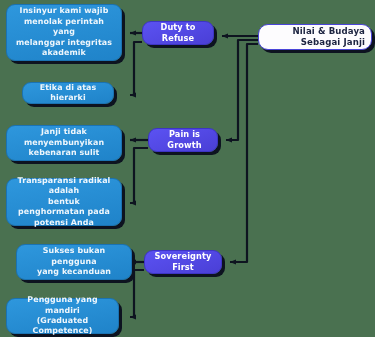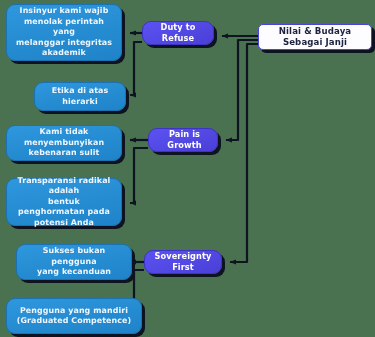--- a/index.html
+++ b/index.html
@@ -39,22 +39,23 @@
     letter-spacing: 0.1px;
     box-shadow: 3px 3px 0 0 #0d1320;
     z-index: 2;
   }
   .node-root {
     background: #fdfcfe;
     color: #1c2340;
     border: 1.6px solid #4a45d8;
     font-size: 8.6px;
     font-weight: 700;
-    border-radius: 5px;
+    border-radius: 10px;
     padding: 0 6px;
+    text-align: right;
   }
   .node-branch {
     background: linear-gradient(160deg, #5b52f2 0%, #4a3fd6 100%);
     color: #ffffff;
     font-size: 8.2px;
     font-weight: 700;
     border: 1px solid #3d34c4;
     padding: 0 5px;
   }
   .node-leaf {
@@ -118,34 +119,34 @@
   <div class="node node-branch" style="left: 144px; top: 250px; width: 78px; height: 24px;">
     <span class="node-label">Sovereignty First</span>
   </div>
 
   <div class="node node-leaf" style="left: 6px; top: 4px; width: 116px; height: 57px;">
     <span class="node-label">Insinyur kami wajib
 menolak perintah yang
 melanggar integritas
 akademik</span>
   </div>
-  <div class="node node-leaf" style="left: 34px; top: 82px; width: 92px; height: 29px;">
+  <div class="node node-leaf" style="left: 22px; top: 82px; width: 92px; height: 22px;">
     <span class="node-label">Etika di atas hierarki</span>
   </div>
   <div class="node node-leaf" style="left: 6px; top: 125px; width: 116px; height: 36px;">
-    <span class="node-label">Kami tidak menyembunyikan
+    <span class="node-label">Janji tidak menyembunyikan
 kebenaran sulit</span>
   </div>
   <div class="node node-leaf" style="left: 6px; top: 178px; width: 116px; height: 48px;">
     <span class="node-label">Transparansi radikal adalah
 bentuk penghormatan pada
 potensi Anda</span>
   </div>
   <div class="node node-leaf" style="left: 16px; top: 244px; width: 116px; height: 36px;">
     <span class="node-label">Sukses bukan pengguna
 yang kecanduan</span>
   </div>
-  <div class="node node-leaf" style="left: 6px; top: 298px; width: 136px; height: 36px;">
+  <div class="node node-leaf" style="left: 6px; top: 298px; width: 113px; height: 36px;">
     <span class="node-label">Pengguna yang mandiri
 (Graduated Competence)</span>
   </div>
 
 </div>
 
 </body></html>

